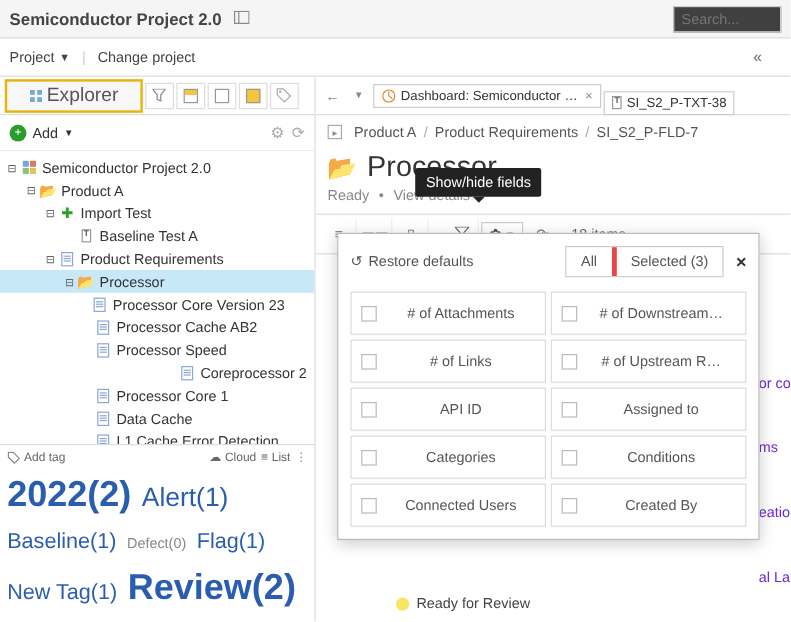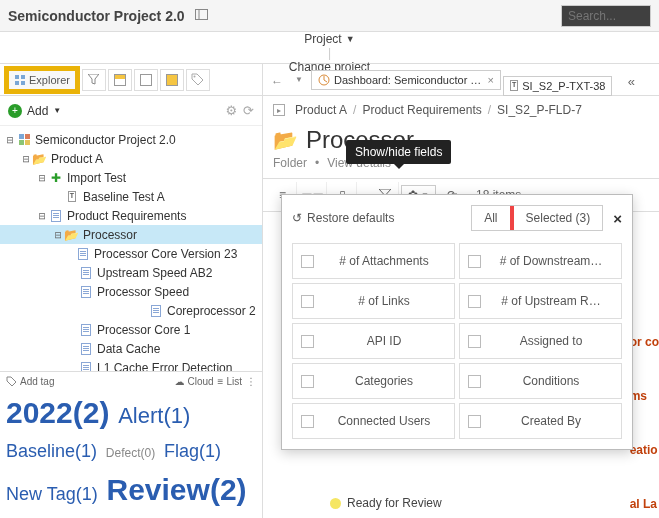--- a/index.html
+++ b/index.html
@@ -2,29 +2,29 @@
 <html><head>
 <meta charset="utf-8">
 <style>
 * { box-sizing: border-box; margin: 0; padding: 0; font-family: Arial, sans-serif; }
 body { width: 659px; height: 518px; overflow: hidden; background: #fff; color: #333; font-size: 13px; position: relative; }
 .topbar { height: 32px; background: #f5f5f5; display: flex; align-items: center; padding: 0 8px; border-bottom: 1px solid #ddd; }
 .topbar .title { font-weight: bold; font-size: 14px; color: #444; }
 .topbar .dash-icon { margin-left: 10px; color: #888; }
 .topbar-spacer { flex: 1; }
 .search-box { background: #404040; border: 1px solid #ccc; padding: 3px 6px; font-size: 12px; color: #999; width: 90px; }
-.menubar { height: 32px; display: flex; align-items: center; padding: 0 8px; border-bottom: 1px solid #ddd; font-size: 12px; color: #444; flex-direction: column; }
+.menubar { height: 32px; display: flex; align-items: center; padding: 0 8px; border-bottom: 1px solid #ddd; font-size: 12px; color: #444; }
 .menubar .proj { display: flex; align-items: center; gap: 4px;}
 .menubar .dd { font-size: 9px; }
 .menubar .divider { color: #ccc; margin: 0 10px; }
 .collapse-left { margin-left: auto; margin-right: 16px; color: #666; font-size: 13px; }
 .workspace { display: flex; height: calc(518px - 64px); }
 .sidebar { width: 263px; border-right: 1px solid #ddd; display: flex; flex-direction: column; }
 .side-tabs { display: flex; align-items: center; height: 32px; border-bottom: 1px solid #ddd; padding: 0 4px; gap: 2px; }
-.tab-btn { border: 5px solid #eab308; background: #fff; padding: 3px 5px; font-size: 11px; display: flex; align-items: center; gap: 3px; color: #555; }
+.tab-btn { border: 2px solid #eab308; background: #fff; padding: 3px 18px; font-size: 16px; display: flex; align-items: center; gap: 3px; color: #555; }
 .tab-btn.active { background: #f8f8f8; }
 .tab-icon-only { width: 24px; height: 22px; border: 1px solid #ddd; background: #fff; display: flex; align-items: center; justify-content: center; color: #888; font-size: 12px; }
 .fun-icon { width: 12px; height: 12px; border: 1px solid #999; }
 .cal-icon { background: linear-gradient(#f5c542 40%, #fff 40%); }
 .doc-icon { background: #fff; }
 .clip-icon { background: #f5c542; }
 .tag-icon svg { width: 13px; height: 13px; }
 .side-addrow { display: flex; align-items: center; height: 30px; padding: 0 8px; border-bottom: 1px solid #eee; }
 .add-btn { display: flex; align-items: center; gap: 5px; font-size: 12px; }
 .plus-circ { width: 14px; height: 14px; border-radius: 50%; background: #2a9d2a; color: #fff; font-size: 10px; display: flex; align-items: center; justify-content: center; line-height: 1; }
@@ -79,21 +79,21 @@
 .seg { margin-left: auto; display: flex; border: 1px solid #ccc; }
 .seg div { padding: 5px 12px; font-size: 12px; }
 .seg .sel { border-left: 4px solid #ef4444; }
 .popup-x { margin-left: 10px; font-size: 15px; font-weight: bold; color: #333; }
 .field-grid { display: grid; grid-template-columns: 1fr 1fr; gap: 4px; border-radius: 12px; }
 .field { border: 1px solid #ddd; padding: 10px 8px; display: flex; align-items: center; font-size: 12px; color: #555; }
 .cb { width: 13px; height: 13px; border: 1px solid #bbb; margin-right: 8px; flex-shrink: 0; }
 .field-lbl { flex: 1; text-align: center; overflow: hidden; text-overflow: ellipsis; white-space: nowrap; }
 .below { position: absolute; left: 330px; top: 496px; font-size: 12px; color: #444; display:flex; align-items:center; gap:6px;}
 .dot-ready { width:11px; height:11px; border-radius:50%; background:#f5e663;}
-.side-clip { position: absolute; right: 0; top: 271px; font-size: 12px; color: #c2410c; font-weight: bold; }
+.side-clip { position: absolute; right: 0; top: 248px; font-size: 12px; color: #6d28d9; }
 .side-clip div { margin-bottom: 40px; white-space: nowrap;}
 </style>
 </head>
 <body>
 
 <div class="topbar">
   <span class="title">Semiconductor Project 2.0</span>
   <span class="dash-icon">
     <svg width="13" height="11" viewBox="0 0 13 11">
         <rect x="0.5" y="0.5" width="12" height="10" fill="none" stroke="#888"></rect>
@@ -202,21 +202,21 @@
       <div class="tree-row" style="padding-left:75px;">
           <span class="tree-icon">
             <span class="ti-req"></span>
           </span>
           <span>Processor Core Version 23</span>
         </div>
       <div class="tree-row" style="padding-left:78px;">
           <span class="tree-icon">
             <span class="ti-req"></span>
           </span>
-          <span>Upstream Speed AB2</span>
+          <span>Processor Cache AB2</span>
         </div>
       <div class="tree-row" style="padding-left:78px;">
           <span class="tree-icon">
             <span class="ti-req"></span>
           </span>
           <span>Processor Speed</span>
         </div>
       <div class="tree-row" style="padding-left:104px;margin-left:44px;">
           <span class="tree-icon">
             <span class="ti-req"></span>
@@ -292,21 +292,21 @@
       <span>Product Requirements</span>
         <span class="sep">/</span>
       <span>SI_S2_P-FLD-7</span>
     </div>
     <div class="page-head">
       <h1>
           <span class="ti-folder" style="font-size:20px;">📂</span>
           <span>Processor</span>
         </h1>
       <div class="page-sub">
-        <span>Folder</span>
+        <span>Ready</span>
         <span>•</span>
         <span>View details</span>
       </div>
     </div>
     <div class="toolbar">
       <div class="tb-btn">≡</div>
       <div class="tb-btn">▭▭</div>
       <div class="tb-btn">▯</div>
       <div class="tb-sp1"></div>
       <div class="tb-btn">

